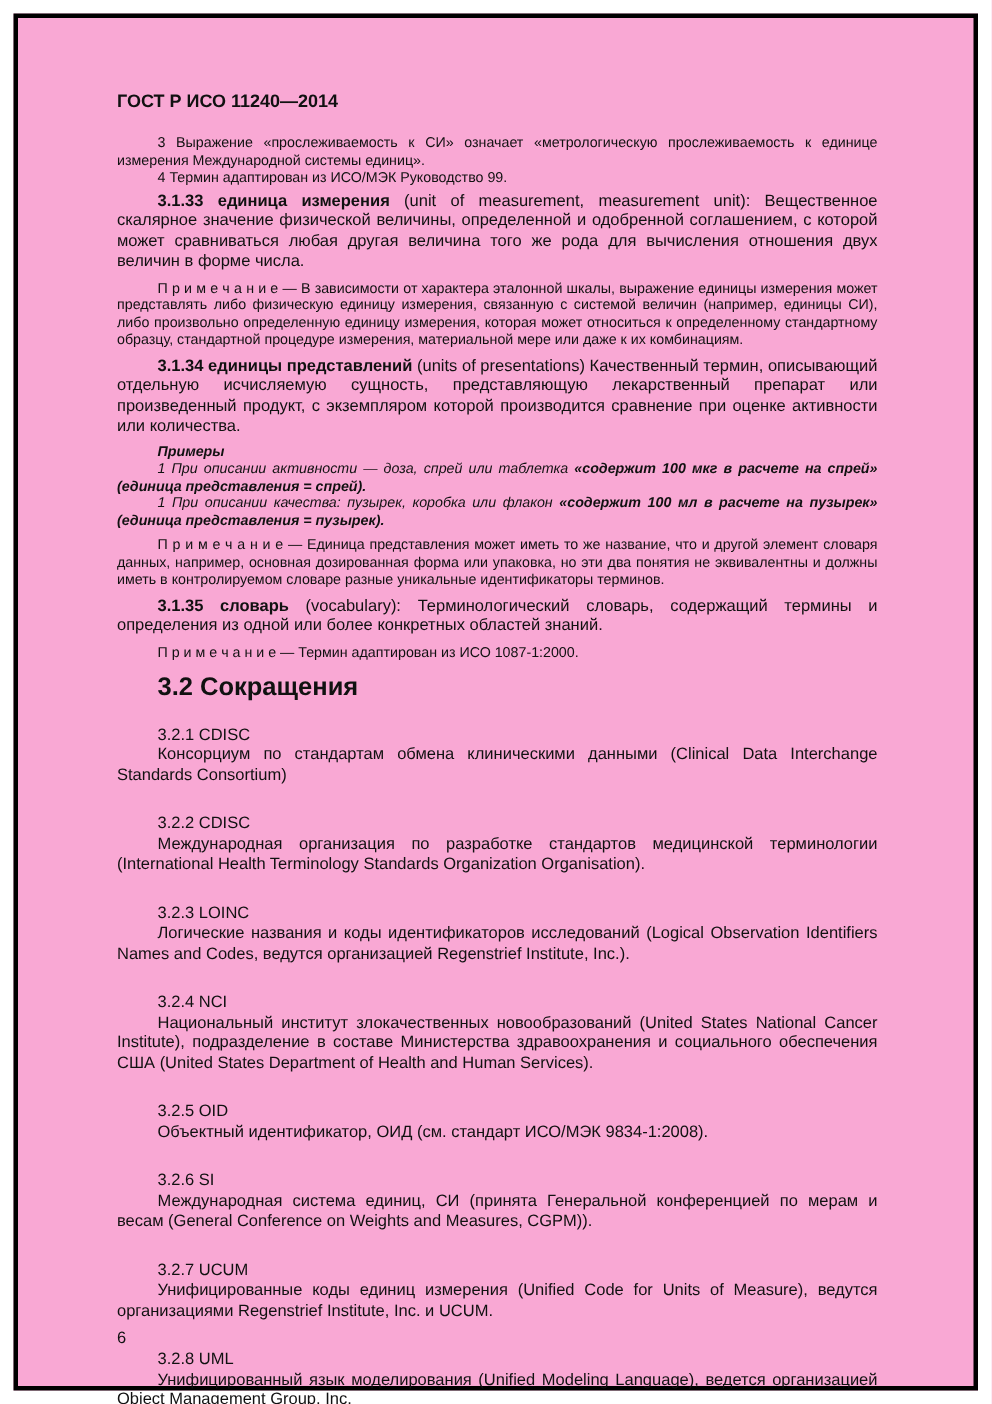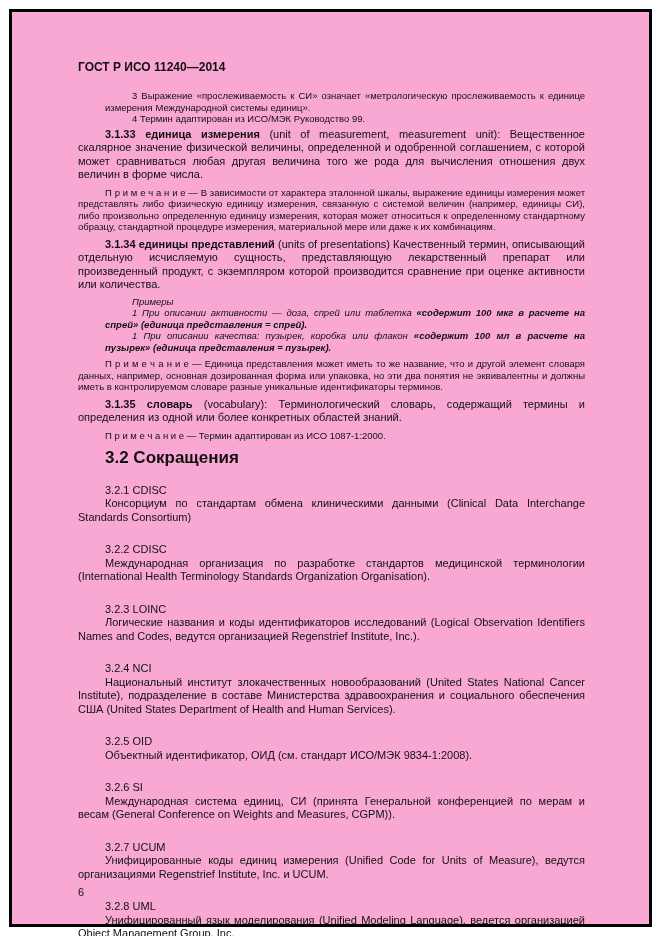--- a/index.html
+++ b/index.html
@@ -25,26 +25,25 @@
   }
   p {
     font-size: 11px;
     line-height: 13.5px;
     text-align: justify;
     text-indent: 27px;
   }
   p.fn, p.note, p.ex, p.ex-title {
     font-size: 9.5px;
     line-height: 11.5px;
-    margin-left: 27px;
   }
   p.note { margin: 5px 0 5px 0; }
   p.term { margin-top: 3px; }
   .b { font-weight: bold; }
-  p.ex-title { font-weight: normal; font-style: italic; margin-top: 4px; }
+  p.ex-title { font-weight: bold; font-style: italic; margin-top: 4px; }
   p.ex { font-style: italic; }
   .ex .eb { font-weight: bold; }
   p.sec-heading {
     font-weight: bold;
     font-size: 17px;
     margin: 10px 0 5px 0;
   }
   p.abbr-num { margin-top: 19px; }
   .page-num {
     position: absolute;

